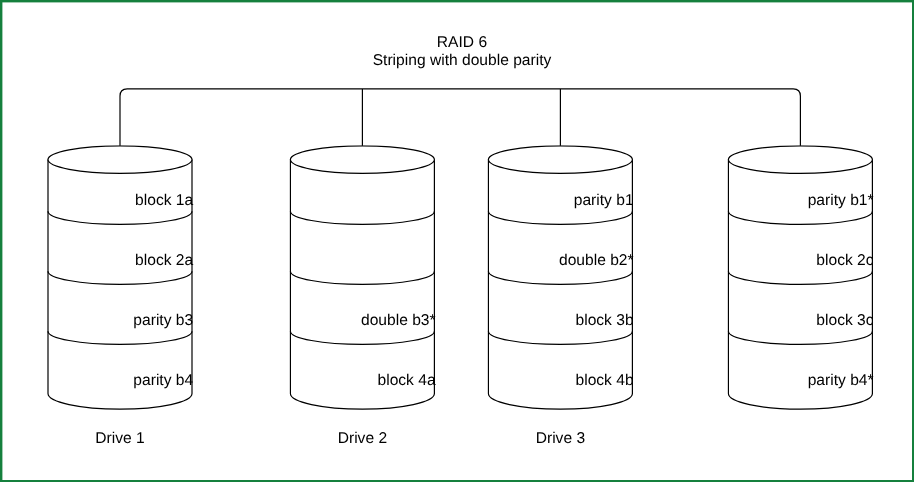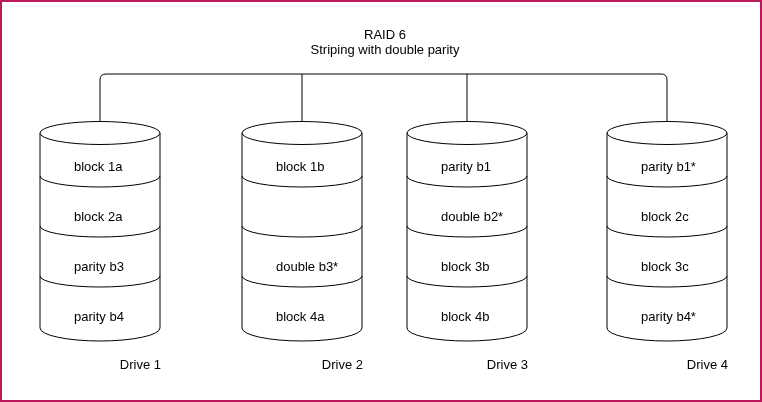--- a/index.html
+++ b/index.html
@@ -5,21 +5,21 @@
   html, body {
     margin: 0;
     padding: 0;
     background: #ffffff;
   }
   .canvas {
     position: relative;
     width: 762px;
     height: 402px;
     box-sizing: border-box;
-    border: 2px solid #be185d;
+    border: 2px solid #15803d;
     background: #ffffff;
     font-family: "Liberation Sans", sans-serif;
     color: #000000;
     overflow: hidden;
   }
   .title-block {
     position: absolute;
     top: 25px;
     left: 0;
     width: 100%;
@@ -48,36 +48,35 @@
     position: absolute;
     top: 0;
     left: 0;
   }
   .block-label {
     position: absolute;
     left: 0;
     width: 100%;
     height: 16px;
     line-height: 16px;
-    text-align: left;
+    text-align: right;
     font-size: 13px;
-    padding-left: 35px;
   }
   .b0 { top: 38px; }
   .b1 { top: 88px; }
   .b2 { top: 138px; }
   .b3 { top: 188px; }
   .drive-name {
     position: absolute;
     top: 236px;
     left: 0;
     width: 100%;
     height: 16px;
     line-height: 16px;
-    text-align: right;
+    text-align: center;
     font-size: 13px;
   }
 </style>
 </head>
 <body>
 
 <div class="canvas">
 
   <div class="title-block">
     <div>RAID 6</div>
@@ -104,21 +103,20 @@
   </div>
 
   <div class="drive drive-2">
     <svg class="cyl" width="122" height="222" viewBox="0 0 122 222">
       <path d="M 1 12 L 1 207 A 60 13 0 0 0 121 207 L 121 12" fill="#ffffff" stroke="#000000" stroke-width="1"></path>
       <path d="M 1 55 A 60 11 0 0 0 121 55" fill="none" stroke="#000000" stroke-width="1"></path>
       <path d="M 1 105 A 60 11 0 0 0 121 105" fill="none" stroke="#000000" stroke-width="1"></path>
       <path d="M 1 155 A 60 11 0 0 0 121 155" fill="none" stroke="#000000" stroke-width="1"></path>
       <ellipse cx="61" cy="12" rx="60" ry="11.5" fill="#ffffff" stroke="#000000" stroke-width="1"></ellipse>
     </svg>
-    <div class="block-label b0">block 1b</div>
     <div class="block-label b2">double b3*</div>
     <div class="block-label b3">block 4a</div>
     <div class="drive-name">Drive 2</div>
   </div>
 
   <div class="drive drive-3">
     <svg class="cyl" width="122" height="222" viewBox="0 0 122 222">
       <path d="M 1 12 L 1 207 A 60 13 0 0 0 121 207 L 121 12" fill="#ffffff" stroke="#000000" stroke-width="1"></path>
       <path d="M 1 55 A 60 11 0 0 0 121 55" fill="none" stroke="#000000" stroke-width="1"></path>
       <path d="M 1 105 A 60 11 0 0 0 121 105" fill="none" stroke="#000000" stroke-width="1"></path>
@@ -137,16 +135,15 @@
       <path d="M 1 12 L 1 207 A 60 13 0 0 0 121 207 L 121 12" fill="#ffffff" stroke="#000000" stroke-width="1"></path>
       <path d="M 1 55 A 60 11 0 0 0 121 55" fill="none" stroke="#000000" stroke-width="1"></path>
       <path d="M 1 105 A 60 11 0 0 0 121 105" fill="none" stroke="#000000" stroke-width="1"></path>
       <path d="M 1 155 A 60 11 0 0 0 121 155" fill="none" stroke="#000000" stroke-width="1"></path>
       <ellipse cx="61" cy="12" rx="60" ry="11.5" fill="#ffffff" stroke="#000000" stroke-width="1"></ellipse>
     </svg>
     <div class="block-label b0">parity b1*</div>
     <div class="block-label b1">block 2c</div>
     <div class="block-label b2">block 3c</div>
     <div class="block-label b3">parity b4*</div>
-    <div class="drive-name">Drive 4</div>
   </div>
 
 </div>
 
 </body></html>

